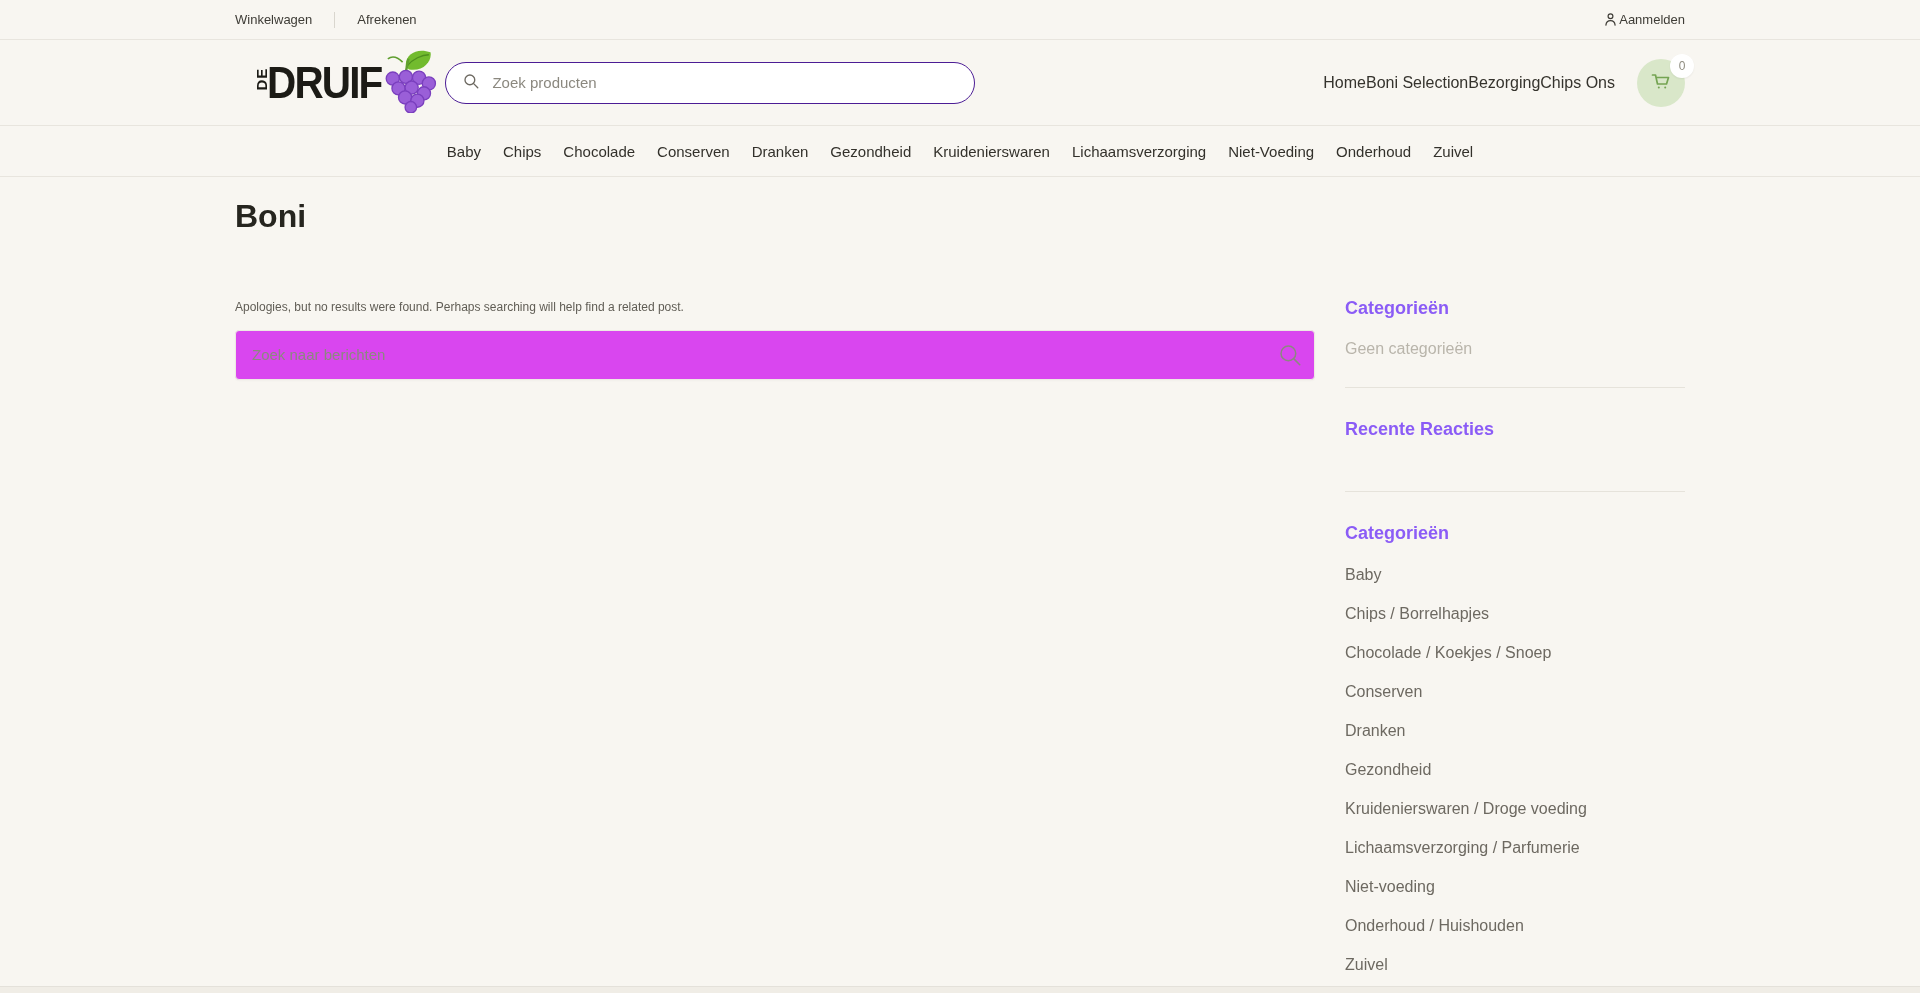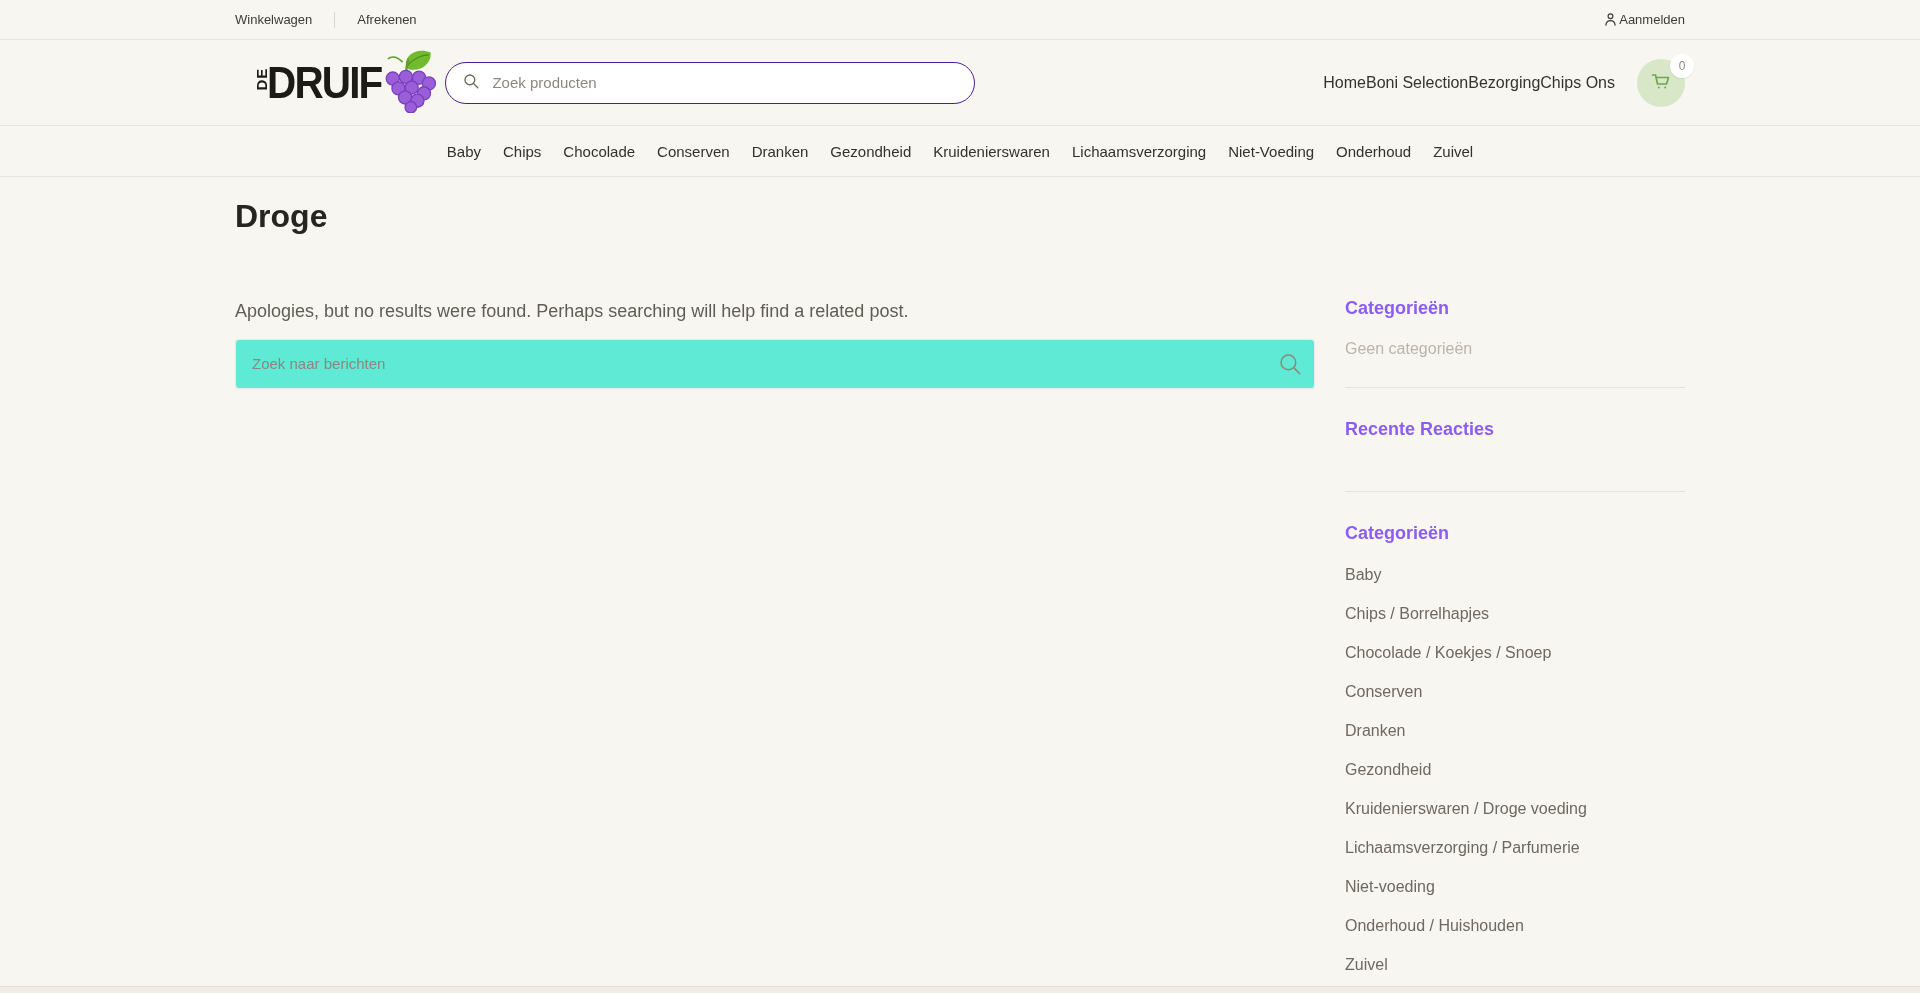--- a/index.html
+++ b/index.html
@@ -70,25 +70,25 @@
   .catnav-inner { height:100%; display:flex; align-items:center; justify-content:center; gap:22px; }
   .catnav-inner a { font-size:15px; font-weight:500; color:#33312b; text-decoration:none; cursor:pointer; white-space:nowrap; }
 
   
   .page-title { font-size:32px; font-weight:700; color:#26251f; margin:0; padding-top:23px; line-height:1.05; }
   .columns { display:flex; gap:30px; margin-top:64px; }
   .col-main { flex:1; min-width:0; }
   .col-side { width:340px; flex:none; }
 
   .nf-heading { font-size:23px; font-weight:700; color:#26251f; margin:0 0 24px; line-height:1.15; }
-  .nf-text { font-size:18px; color:#605d55; margin:0 0 14px; line-height:1.5; }
+  .nf-text { font-size:12px; color:#605d55; margin:0 0 14px; line-height:1.5; }
 
   .post-search { position:relative; }
   .post-search input {
-    width:100%; height:50px; background:#5eead4;
+    width:100%; height:50px; background:#d946ef;
     border:1px solid #edeae3; border-radius:4px;
     padding:0 54px 0 16px; font-size:15px; color:#3e3c36;
     font-family:"Liberation Sans", sans-serif; outline:none;
     box-shadow:0 1px 2px rgba(0,0,0,.03);
   }
   .post-search input::placeholder { color:#8b887f; }
   .post-search-btn {
     position:absolute; right:12px; top:12px; width:26px; height:26px;
     background:transparent; border:none; padding:0; cursor:pointer;
   }
@@ -197,21 +197,21 @@
       <a>Gezondheid</a>
       <a>Kruidenierswaren</a>
       <a>Lichaamsverzorging</a>
       <a>Niet-Voeding</a>
       <a>Onderhoud</a>
       <a>Zuivel</a>
     </div>
 </div>
 
 <div class="container">
-  <h1 class="page-title">Droge</h1>
+  <h1 class="page-title">Boni</h1>
 
   <div class="columns">
     <div class="col-main">
       <p class="nf-text">Apologies, but no results were found. Perhaps searching will help find a related post.</p>
       <div class="post-search">
         <input type="text" placeholder="Zoek naar berichten" style="">
         <button class="post-search-btn">
           <svg width="26" height="26" viewBox="0 0 24 24" fill="none" stroke="#8b887f" stroke-width="1.4" stroke-linecap="round">
             <circle cx="10.5" cy="10.5" r="6.8"></circle>
             <path d="M15.6 15.6 L21 21"></path>

